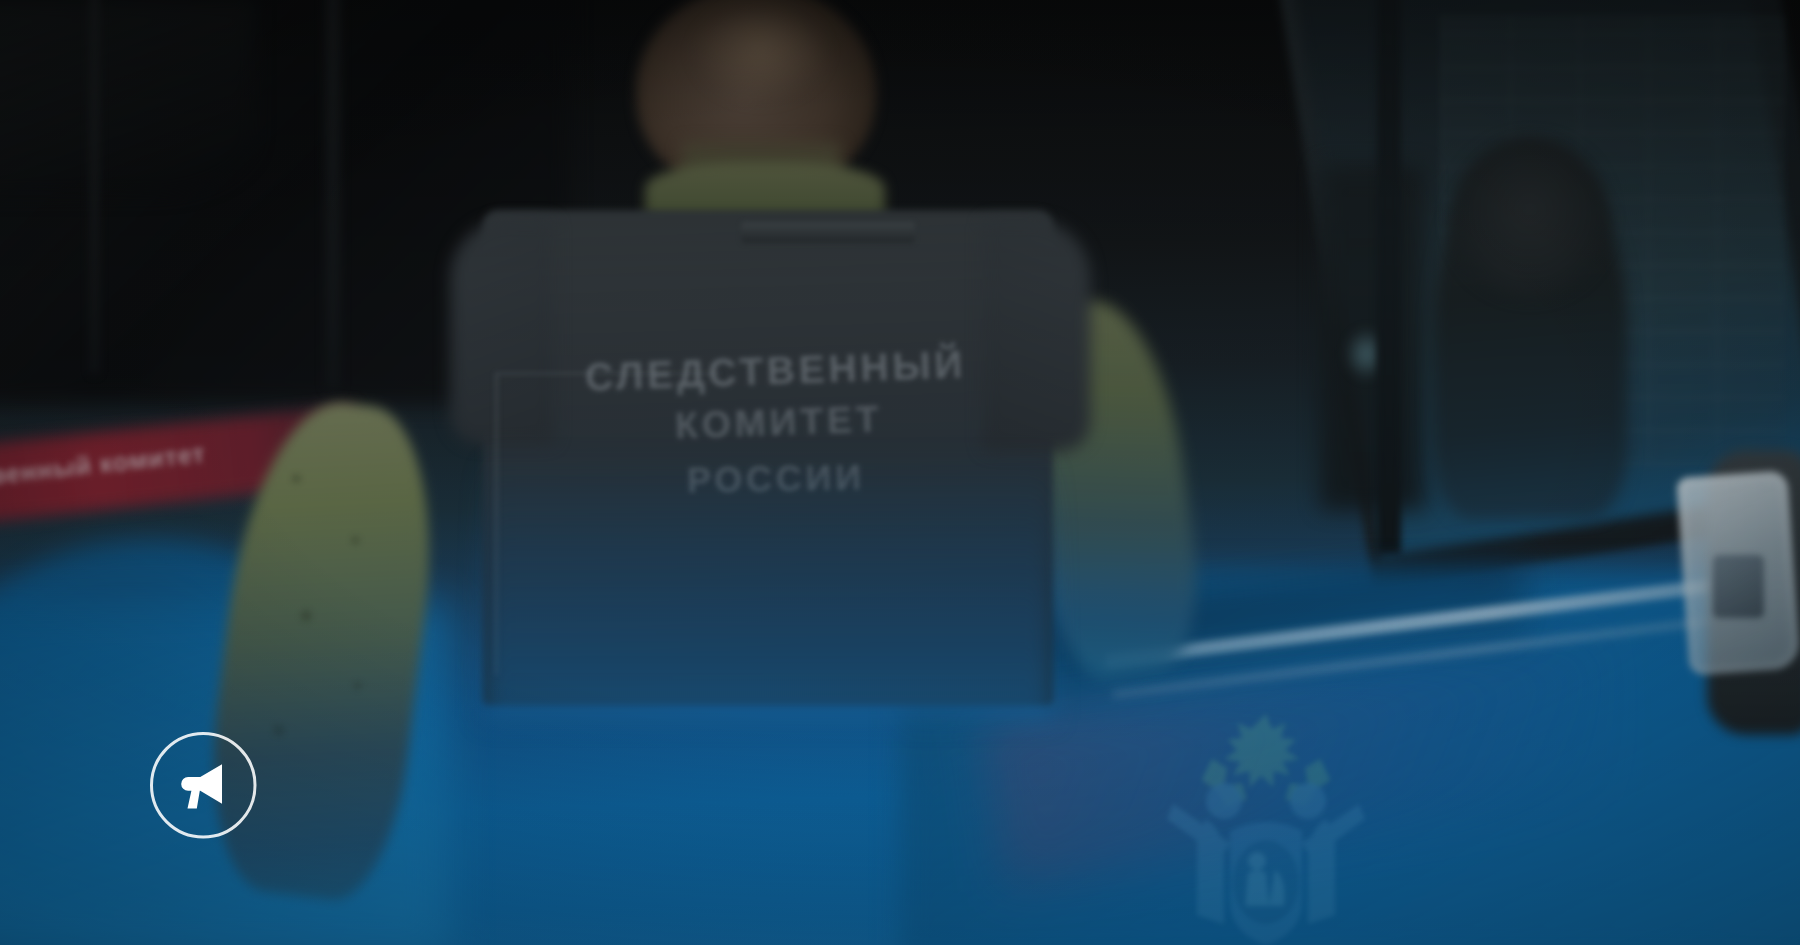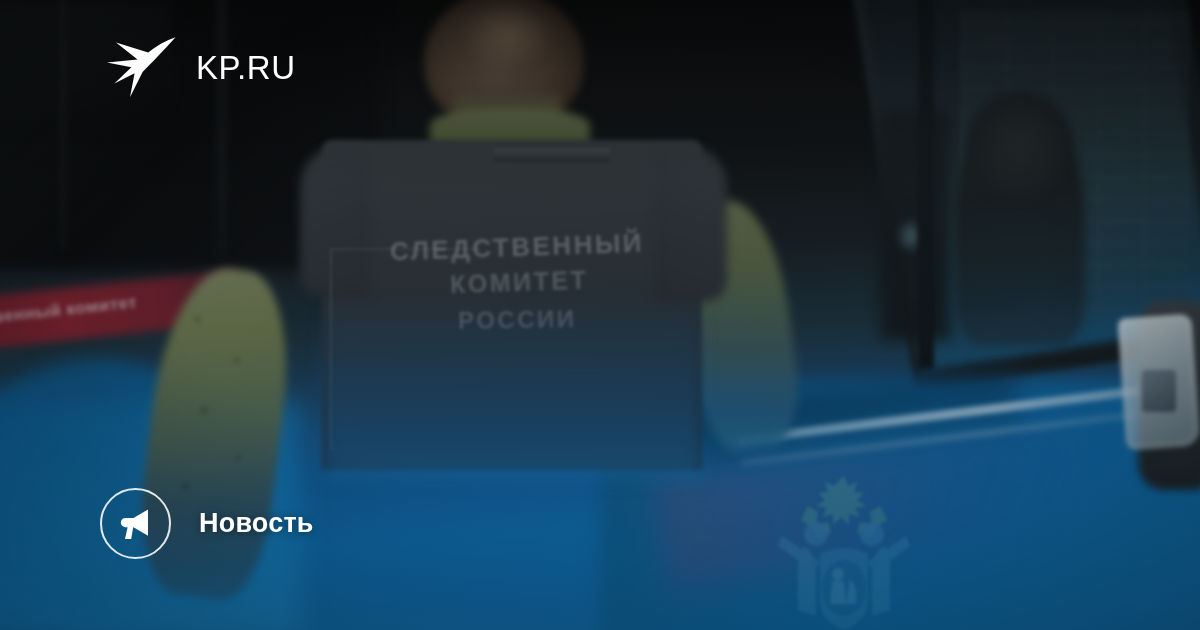--- a/index.html
+++ b/index.html
@@ -452,51 +452,32 @@
     <div class="vest-pocket"></div>
     <div class="vest-txt vest-txt-1">СЛЕДСТВЕННЫЙ</div>
     <div class="vest-txt vest-txt-2">КОМИТЕТ</div>
     <div class="vest-txt vest-txt-3">РОССИИ</div>
     <div class="vest-sheen"></div>
 
     <div class="scrim"></div>
     <div class="vignette"></div>
   </div>
 
-  <div class="brand">
-    <span class="brand-logo">
-      <svg viewBox="0 0 74 66" xmlns="http://www.w3.org/2000/svg">
-        <path d="M71.5 3.2
-                 C62 6.5 52.5 11.8 44.2 18.4
-                 L12.0 8.6
-                 L33.6 25.6
-                 L3.0 28.4
-                 L27.4 33.2
-                 L10.4 49.6
-                 L30.6 39.2
-                 L26.0 63.2
-                 L38.6 38.0
-                 C48.0 28.4 60.2 16.0 71.5 3.2 Z" fill="#ffffff"></path>
-      </svg>
-    </span>
-    <span class="brand-name">KP.RU</span>
-  </div>
 
 
   <div class="tag">
     <span class="tag-circle">
       <svg viewBox="0 0 36 36" xmlns="http://www.w3.org/2000/svg">
         <path d="M30.0 3.5
                  L15.5 12.0
                  L7.4 12.0
                  A4.6 4.6 0 0 0 7.4 21.2
                  L9.6 21.2
                  L7.0 33.0
                  L13.2 33.0
                  L15.2 21.2
                  L15.5 21.2
                  L30.0 29.8 Z" fill="#ffffff"></path>
       </svg>
     </span>
-    <span class="tag-label">Новость</span>
   </div>
 
 </div>
 
 </body></html>

